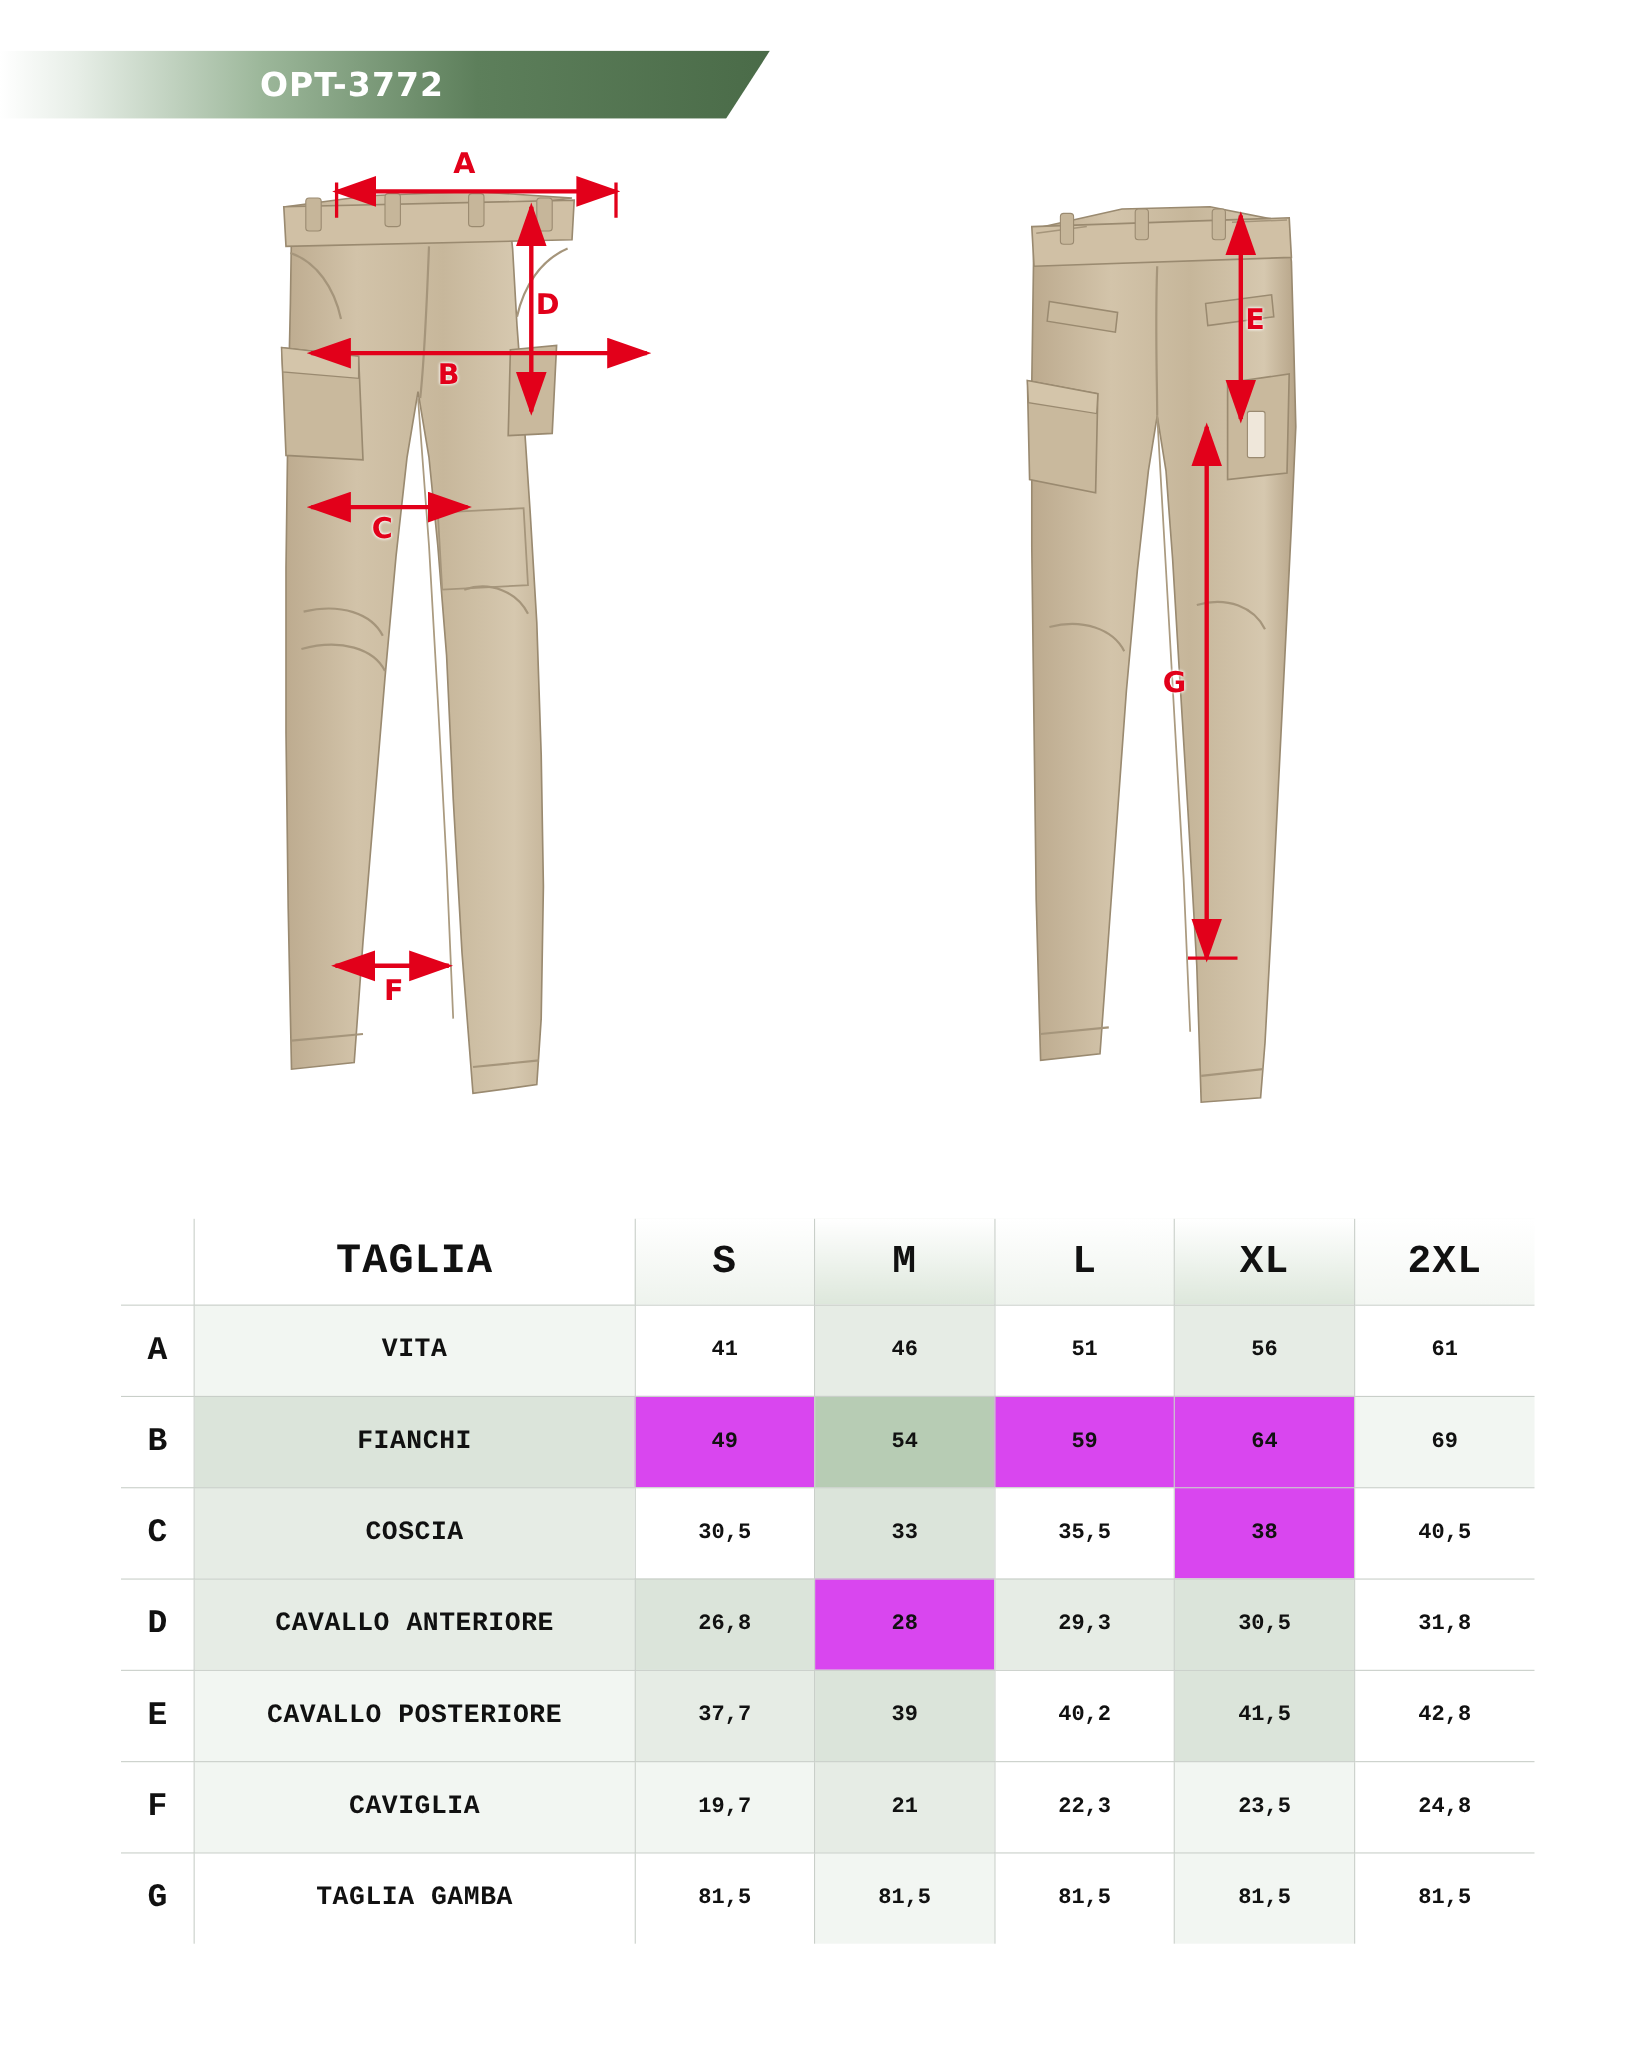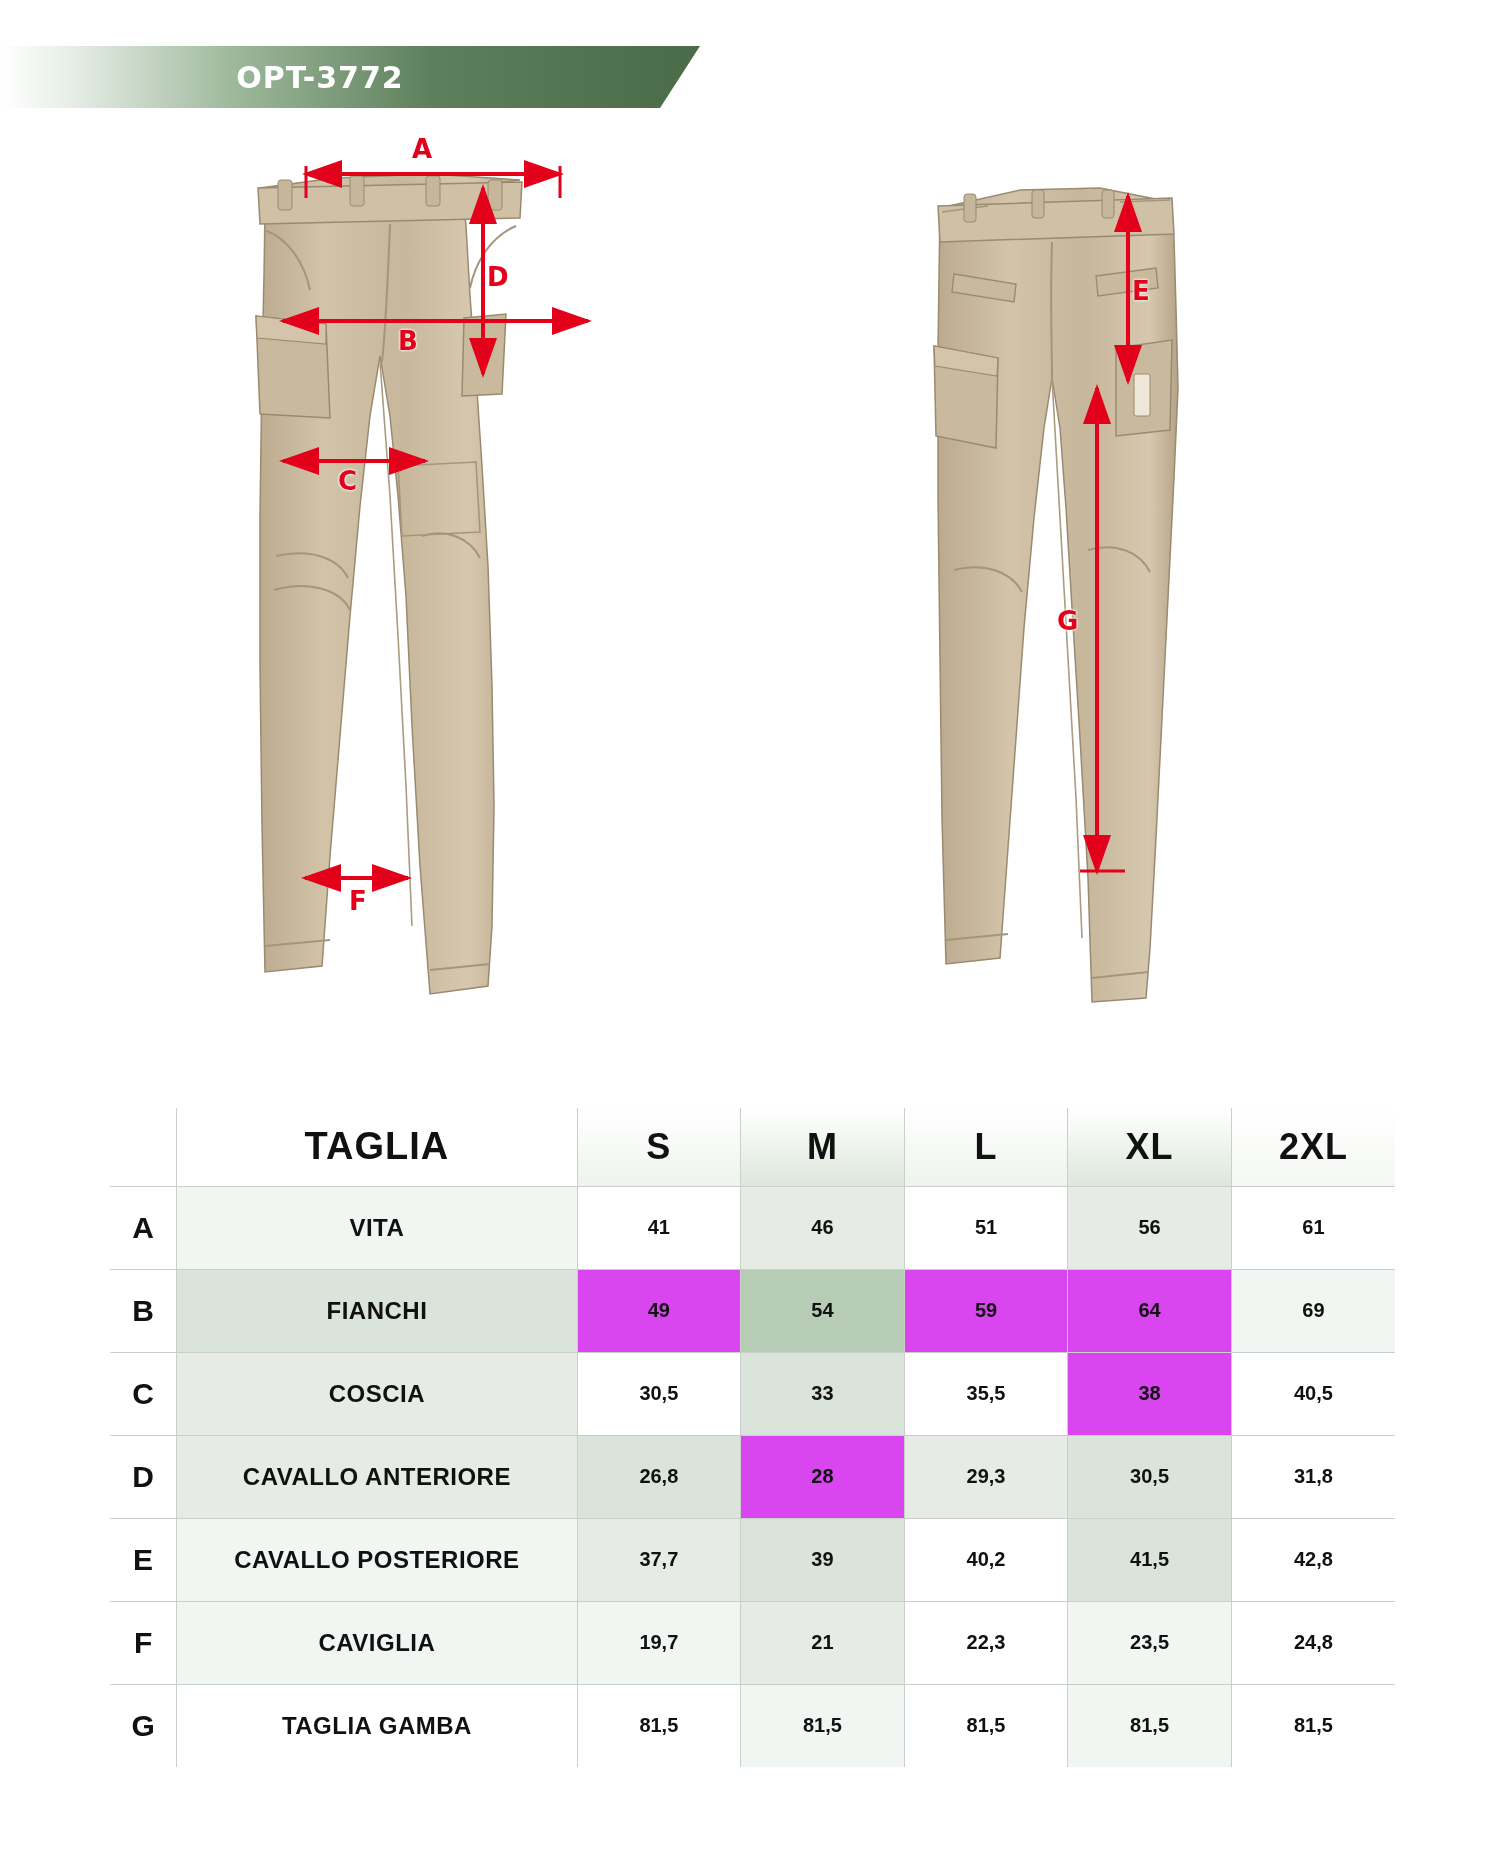--- a/index.html
+++ b/index.html
@@ -59,21 +59,21 @@
     font-family: "DejaVu Sans", sans-serif;
     text-shadow: 0 0 3px #fff, 0 0 3px #fff;
   }
 
   
   #size-table {
     position: absolute;
     left: 110px; top: 1092px;
     width: 1285px;
     border-collapse: collapse;
-    font-family: Liberation Sans, sans-serif;
+    font-family: Liberation Mono, monospace;
   }
   #size-table td, #size-table th {
     border: 1px solid #c9cfc9;
     text-align: center;
     vertical-align: middle;
     color: #111;
   }
   #size-table thead th {
     height: 78px;
     font-size: 36px;

